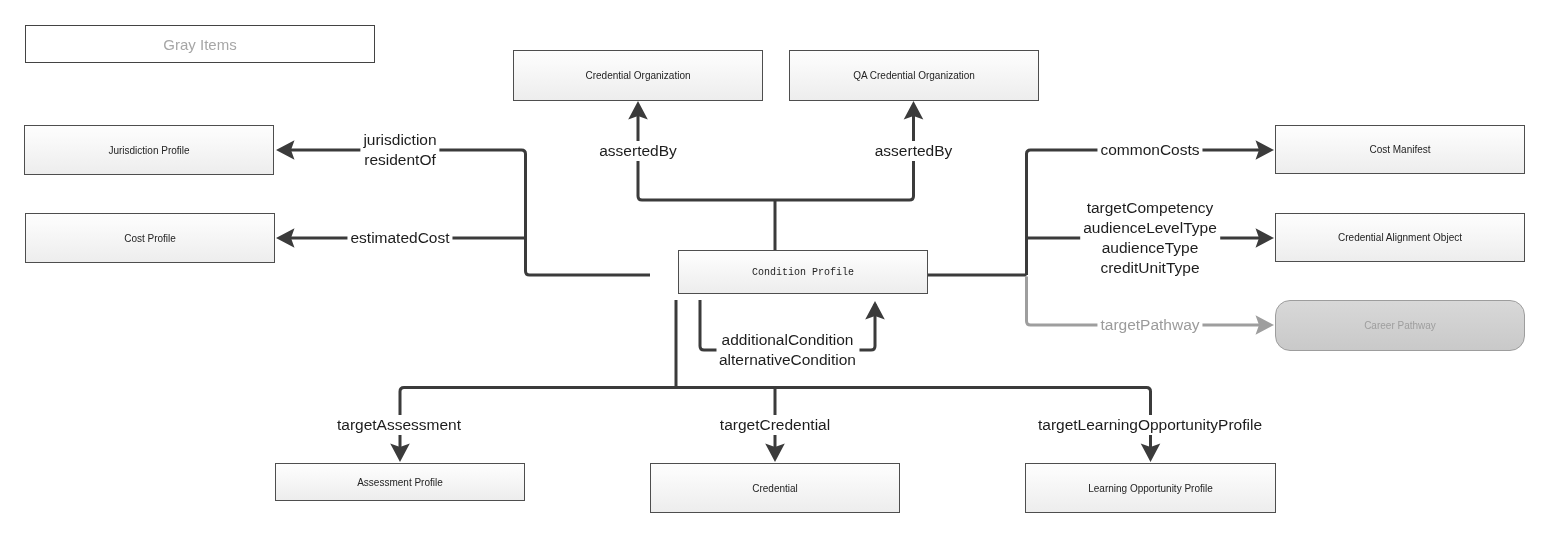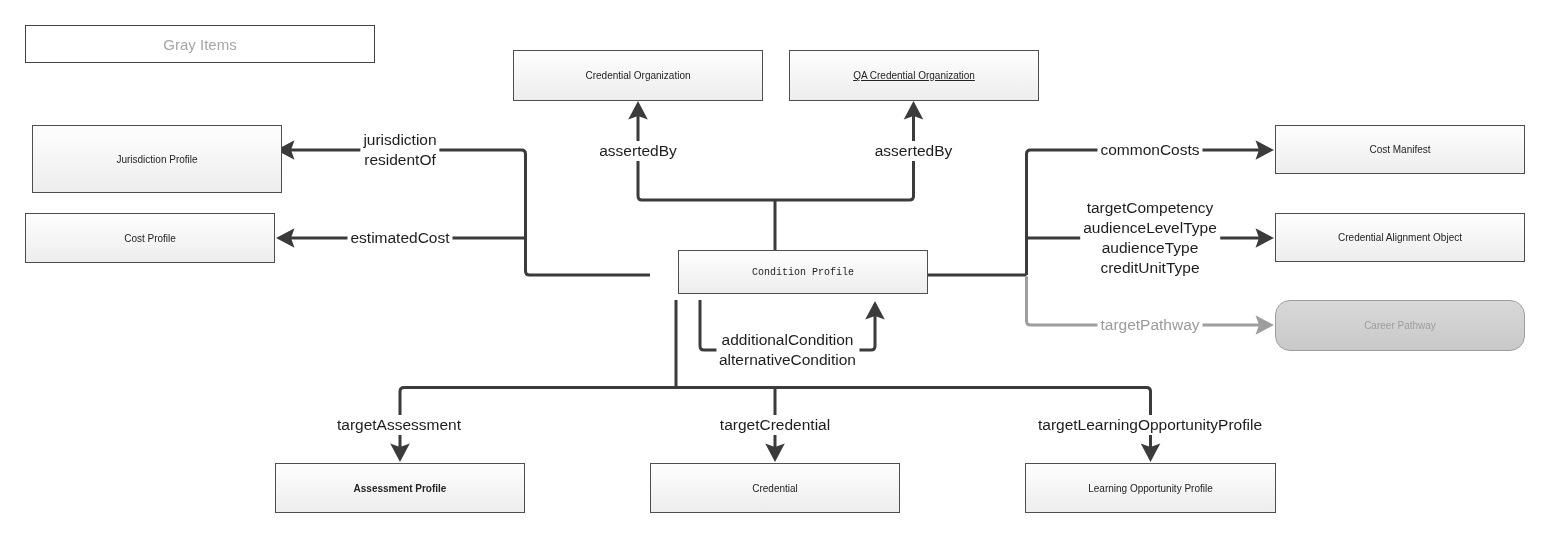--- a/index.html
+++ b/index.html
@@ -113,42 +113,42 @@
     </g>
   </svg>
 
   <div class="legend">
     <span class="gray-part">Gray Items</span>
   </div>
 
   <div class="node" style="left:513px; top:50px; width:250px; height:51px;">
     <span>Credential Organization</span>
   </div>
-  <div class="node" style="left:789px; top:50px; width:250px; height:51px;text-decoration:underline;">
+  <div class="node" style="left:789px; top:50px; width:250px; height:51px;">
     <span>QA Credential Organization</span>
   </div>
-  <div class="node" style="left:32px; top:125px; width:250px; height:68px;">
+  <div class="node" style="left:24px; top:125px; width:250px; height:50px;">
     <span>Jurisdiction Profile</span>
   </div>
   <div class="node" style="left:25px; top:213px; width:250px; height:50px;justify-content:center;">
     <span>Cost Profile</span>
   </div>
   <div class="node" style="left:678px; top:250px; width:250px; height:44px;font-family:Liberation Mono, monospace;">
     <span>Condition Profile</span>
   </div>
   <div class="node" style="left:1275px; top:125px; width:250px; height:49px;">
     <span>Cost Manifest</span>
   </div>
   <div class="node" style="left:1275px; top:213px; width:250px; height:49px;">
     <span>Credential Alignment Object</span>
   </div>
   <div class="node gray" style="left:1275px; top:300px; width:250px; height:51px;">
     <span>Career Pathway</span>
   </div>
-  <div class="node" style="left:275px; top:463px; width:250px; height:50px;font-weight:bold;">
+  <div class="node" style="left:275px; top:463px; width:250px; height:38px;">
     <span>Assessment Profile</span>
   </div>
   <div class="node" style="left:1025px; top:463px; width:251px; height:50px;">
     <span>Learning Opportunity Profile</span>
   </div>
   <div class="node" style="left:650px; top:463px; width:250px; height:50px;">
     <span>Credential</span>
   </div>
 
   <div class="elabel" style="left:400px; top:150px;">

